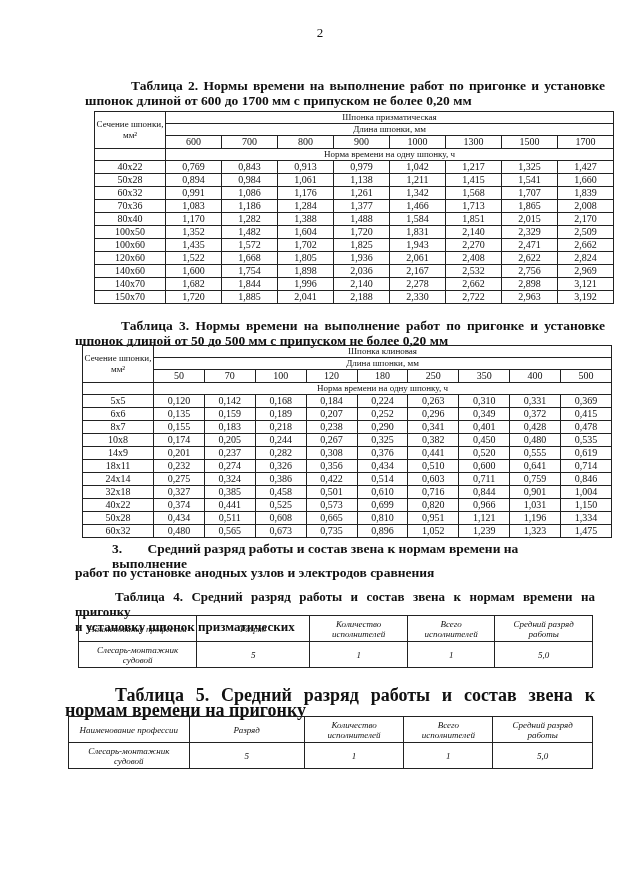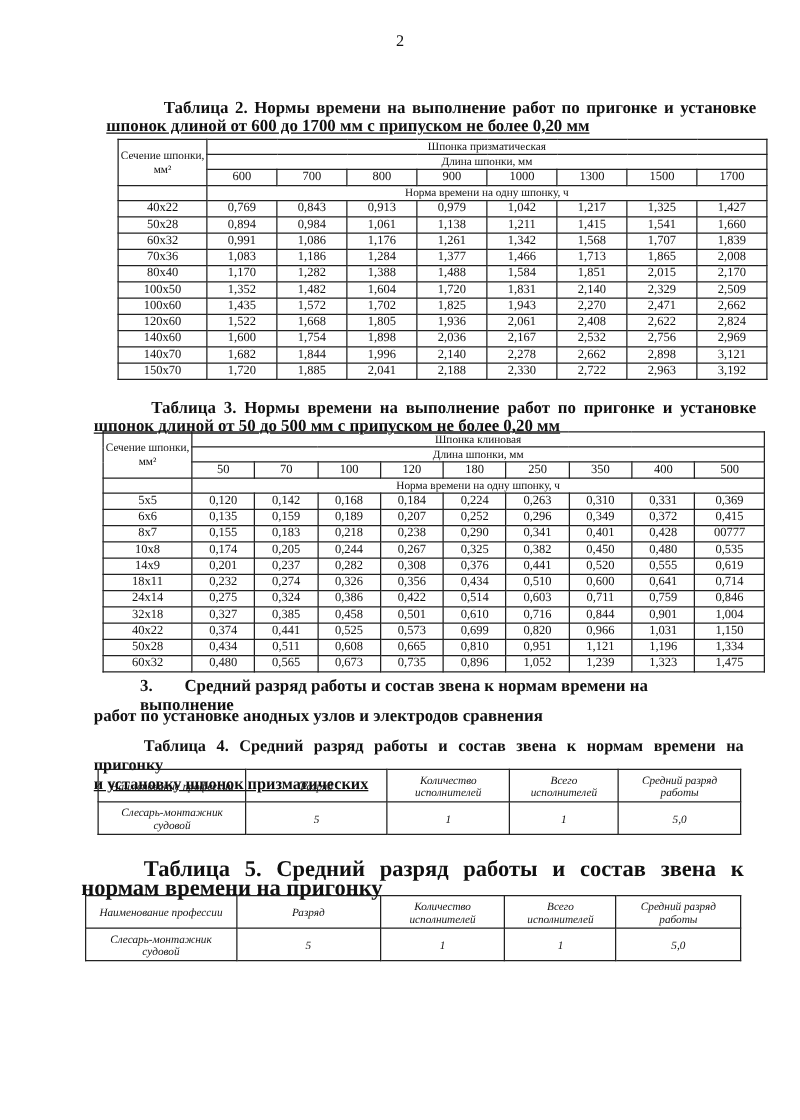--- a/index.html
+++ b/index.html
@@ -6,21 +6,21 @@
     body {
       width: 640px; height: 896px; position: relative; overflow: hidden;
       font-family: "Liberation Serif", "DejaVu Serif", serif; color: #111;
     }
     .page-num { position: absolute; top: 25px; left: 0; width: 640px; text-align: center; font-size: 13px; }
     .title {
       position: absolute; font-weight: bold; font-size: 13.5px; line-height: 15px;
       text-align: justify; text-align-last: left;
     }
     .title .first { display: block; text-indent: 36px; text-align: justify; text-align-last: justify; }
-    .title .second { display: block; text-decoration: underline; }
+    .title .second { display: block; }
     table { position: absolute; border-collapse: collapse; font-size: 10px; }
     td { border: 1px solid #222; text-align: center; padding: 0; line-height: 12px; }
     td.lh { font-size: 9px; line-height: 11px; }
     .sec-head { position: absolute; font-weight: bold; font-size: 13.5px; line-height: 15px; }
     .staff td { font-size: 9px; line-height: 10px; font-style: italic; }
   </style>
 </head>
 <body>
 
 <div class="page-num">2</div>
@@ -233,21 +233,21 @@
       <tr style="height:12px;">
         <td>8x7</td>
         <td>0,155</td>
         <td>0,183</td>
         <td>0,218</td>
         <td>0,238</td>
         <td>0,290</td>
         <td>0,341</td>
         <td>0,401</td>
         <td>0,428</td>
-        <td>00777</td>
+        <td>0,478</td>
       </tr>
       <tr style="height:12px;">
         <td>10x8</td>
         <td>0,174</td>
         <td>0,205</td>
         <td>0,244</td>
         <td>0,267</td>
         <td>0,325</td>
         <td>0,382</td>
         <td>0,450</td>

